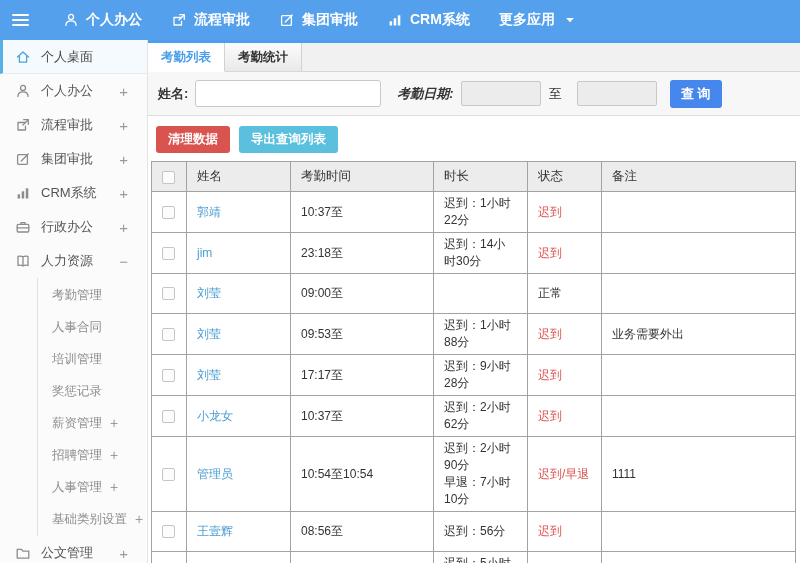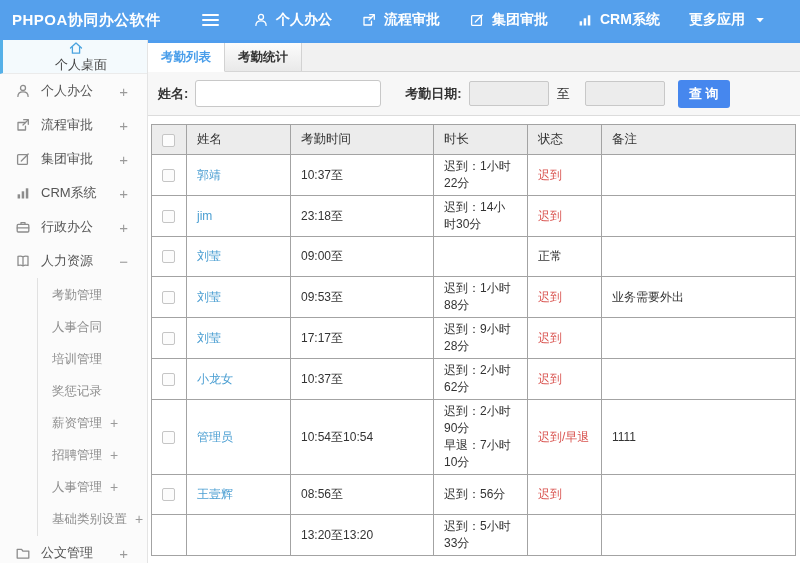--- a/index.html
+++ b/index.html
@@ -17,41 +17,41 @@
   .icn svg { display:block; }
 
   
   .layout { display:flex; height:523px; }
 
   
   .sidebar { width:148px; background:#fbfbfb; border-right:1px solid #e4e4e4; overflow:hidden; flex:none; }
   .side-item { height:34px; display:flex; align-items:center; padding-left:12px; font-size:13px;
     color:#555; border-left:3px solid transparent; cursor:pointer; }
   .side-item .icn { width:17px; margin-right:9px; color:#8c8c8c; display:flex; }
-  .side-item.active { background:#f4fafd; border-left-color:#55b0e8; border-bottom:1px solid #ebebeb; color:#444;flex-direction:column; }
+  .side-item.active { background:#f4fafd; border-left-color:#55b0e8; border-bottom:1px solid #ebebeb; color:#444; }
   .side-item.active .icn { color:#4aa3df; }
   .toggle { margin-left:auto; margin-right:19px; color:#9a9a9a; font-size:15px; font-weight:normal; cursor:pointer; }
   .sub-group { margin-left:37px; border-left:1px solid #e1e1e1; padding:1px 0; }
   .side-sub { height:32px; display:flex; align-items:center; padding-left:14px; font-size:12.5px; color:#8f8f8f; cursor:pointer; }
   .side-sub .toggle2 { margin-left:8px; color:#9a9a9a; font-size:14px; cursor:pointer; }
 
   
   .main { flex:1; display:flex; flex-direction:column; background:#fff; min-width:0; }
   .blue-line { height:3px; background:#4f9dee; }
   .tabbar { height:29px; background:#f1f1f1; border-bottom:1px solid #d6d6d6; display:flex; }
   .tab { padding:0 13px; line-height:28px; font-size:12.5px; font-weight:bold; color:#333;
     background:linear-gradient(#fcfcfc,#e9e9e9); border-right:1px solid #d2d2d2; cursor:pointer; white-space:nowrap; }
   .tab.active { background:#fff; color:#4a9eea; border-bottom:1px solid #fff; margin-bottom:-1px; }
 
   .filterbar { height:44px; background:#f7f7f7; border-bottom:1px solid #dcdcdc; display:flex; align-items:center;
     padding-left:10px; font-size:13px; color:#333; }
   .flabel { font-weight:bold; white-space:nowrap; }
   .name-input { width:186px; height:27px; border:1px solid #c8c8c8; border-radius:3px; margin-left:7px;
     padding:0 6px; font-size:12px; font-family:inherit; background:#fff; }
-  .date-label { margin-left:24px; }
+  .date-label { margin-left:16px;font-style:italic; }
   .date-input { width:80px; height:25px; border:1px solid #c8c8c8; border-radius:2px; margin-left:7px;
     background:#ececec; font-size:12px; font-family:inherit; padding:0 5px; }
   .to-label { margin:0 8px; white-space:nowrap; }
   .search-btn { margin-left:13px; min-width:52px; height:28px; background:#4687ee; color:#fff; border:none;
     border-radius:3px; font-size:13px; font-weight:bold; cursor:pointer; padding:0 10px; font-family:inherit; }
 
   .content { flex:1; padding:8px 4px 0 3px; background:#fff; overflow:hidden; }
   .btn-row { padding:2px 0 8px 5px; display:flex; gap:9px; }
   .btn { border:none; border-radius:3px; color:#fff; font-size:12.5px; font-weight:bold; height:27px;
     padding:0 12px; cursor:pointer; font-family:inherit; }
@@ -66,21 +66,20 @@
     background:#fcfcfc; vertical-align:middle; cursor:pointer; }
   .name-link { color:#4a9ed2; cursor:pointer; }
   .st-late { color:#d9534f; white-space:nowrap; }
   .st-normal { color:#333; }
   .dur-line { white-space:normal; }
 </style>
 </head>
 <body>
 
 <div class="topbar">
-  <div class="brand">PHPOA协同办公软件</div>
   <div class="burger">
       <i></i>
       <i></i>
       <i></i>
     </div>
   <div class="nav">
       <span class="nav-item">
         <span class="icn">
           <svg width="16" height="16" viewBox="0 0 16 16" fill="none" stroke="currentColor" stroke-width="1.3" stroke-linecap="round" stroke-linejoin="round">
             <circle cx="8" cy="4.9" r="2.5"></circle>
@@ -255,20 +254,24 @@
       <span class="flabel">姓名:</span>
       <input class="name-input" type="text" value="" style="">
       <span class="flabel date-label">考勤日期:</span>
       <input class="date-input" type="text" value="" style="">
       <span class="to-label">至</span>
       <input class="date-input" type="text" value="" style="">
       <button class="search-btn">查 询</button>
     </div>
 
     <div class="content">
+      <div class="btn-row">
+        <button class="btn btn-danger">清理数据</button>
+        <button class="btn btn-info">导出查询列表</button>
+      </div>
       <table>
         <colgroup>
           <col style="width:35px">
             <col style="width:104px">
             <col style="width:143px">
           <col style="width:94px">
             <col style="width:74px">
             <col>
         </colgroup>
         <thead>

